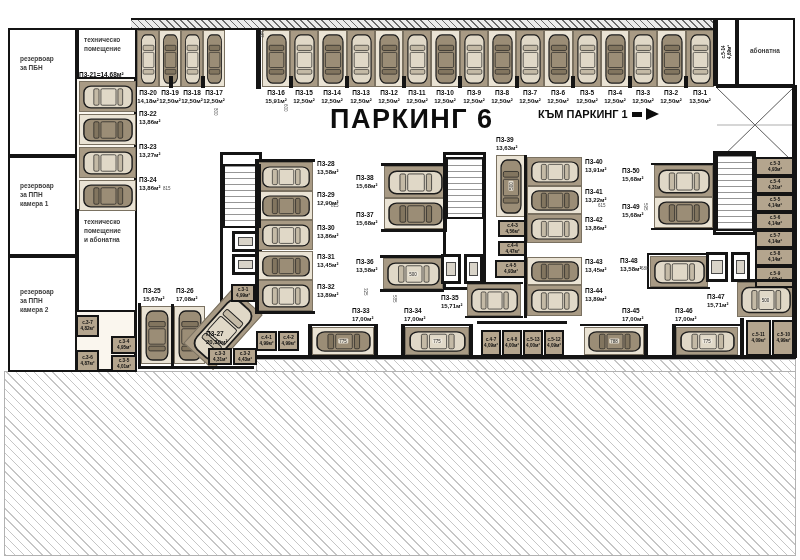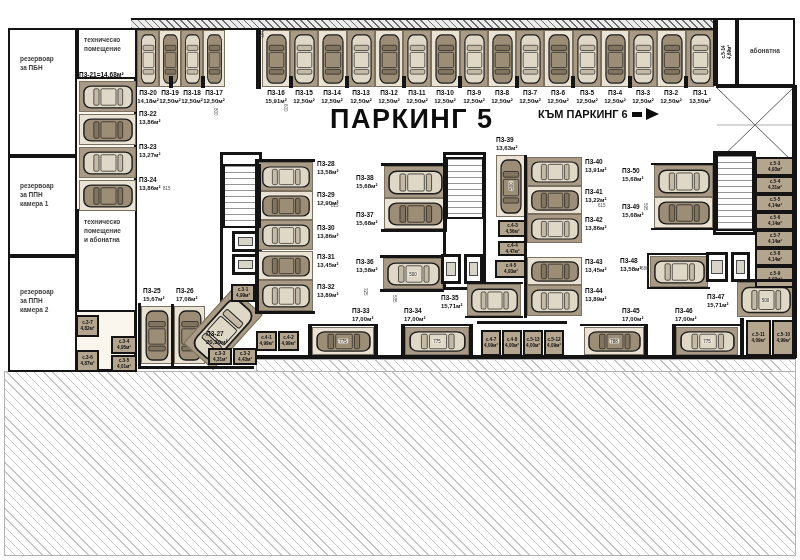--- a/index.html
+++ b/index.html
@@ -805,19 +805,19 @@
       <div class="dim" style="left: 218px; top: 108px; transform: rotate(90deg); transform-origin: left top;">800</div>
       <div class="dim" style="left: 288px; top: 104px; transform: rotate(90deg); transform-origin: left top;">600</div>
       <div class="dim" style="left: 163px; top: 186px;">815</div>
       <div class="dim" style="left: 331px; top: 203px;">815</div>
       <div class="dim" style="left: 598px; top: 203px;">615</div>
       <div class="dim" style="left: 641px; top: 266px;">680</div>
       <div class="dim" style="left: 397px; top: 295px; transform: rotate(90deg); transform-origin: left top;">585</div>
       <div class="dim" style="left: 368px; top: 288px; transform: rotate(90deg); transform-origin: left top;">325</div>
       <div class="dim" style="left: 648px; top: 203px; transform: rotate(90deg); transform-origin: left top;">595</div>
     </div>
-  <div class="title">ПАРКИНГ 5</div>
+  <div class="title">ПАРКИНГ 6</div>
   <div class="sign">
-    <span>КЪМ ПАРКИНГ 6</span>
+    <span>КЪМ ПАРКИНГ 1</span>
     <span class="shaft"></span>
     <span class="head"></span>
   </div>
 </div>
 
 </body></html>

